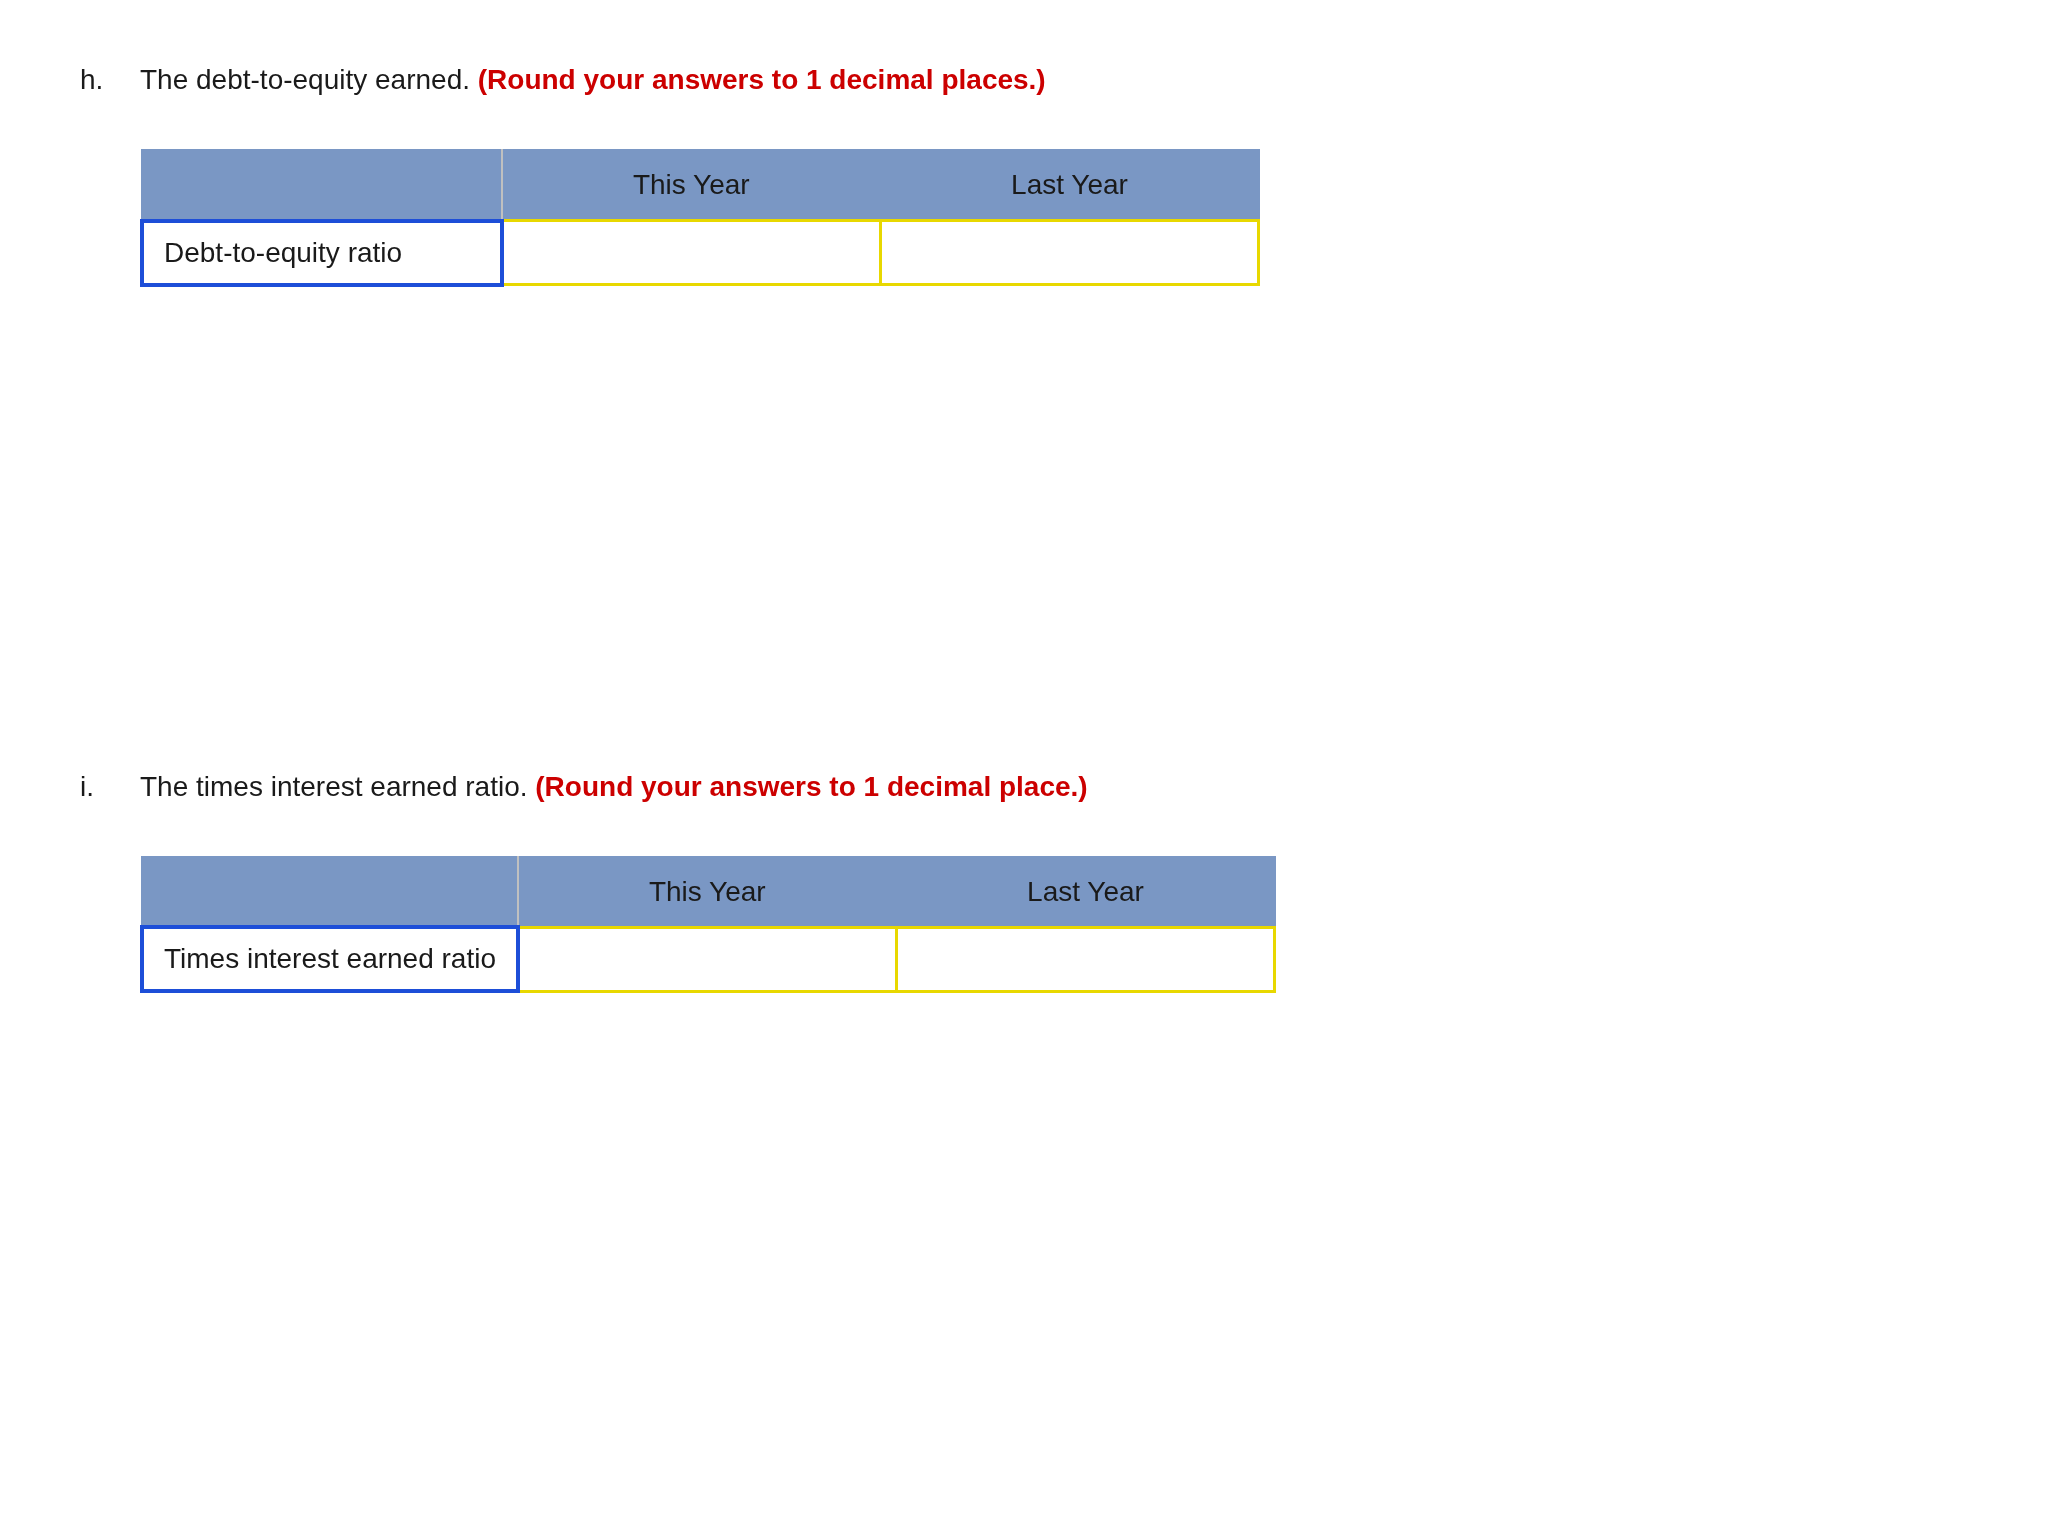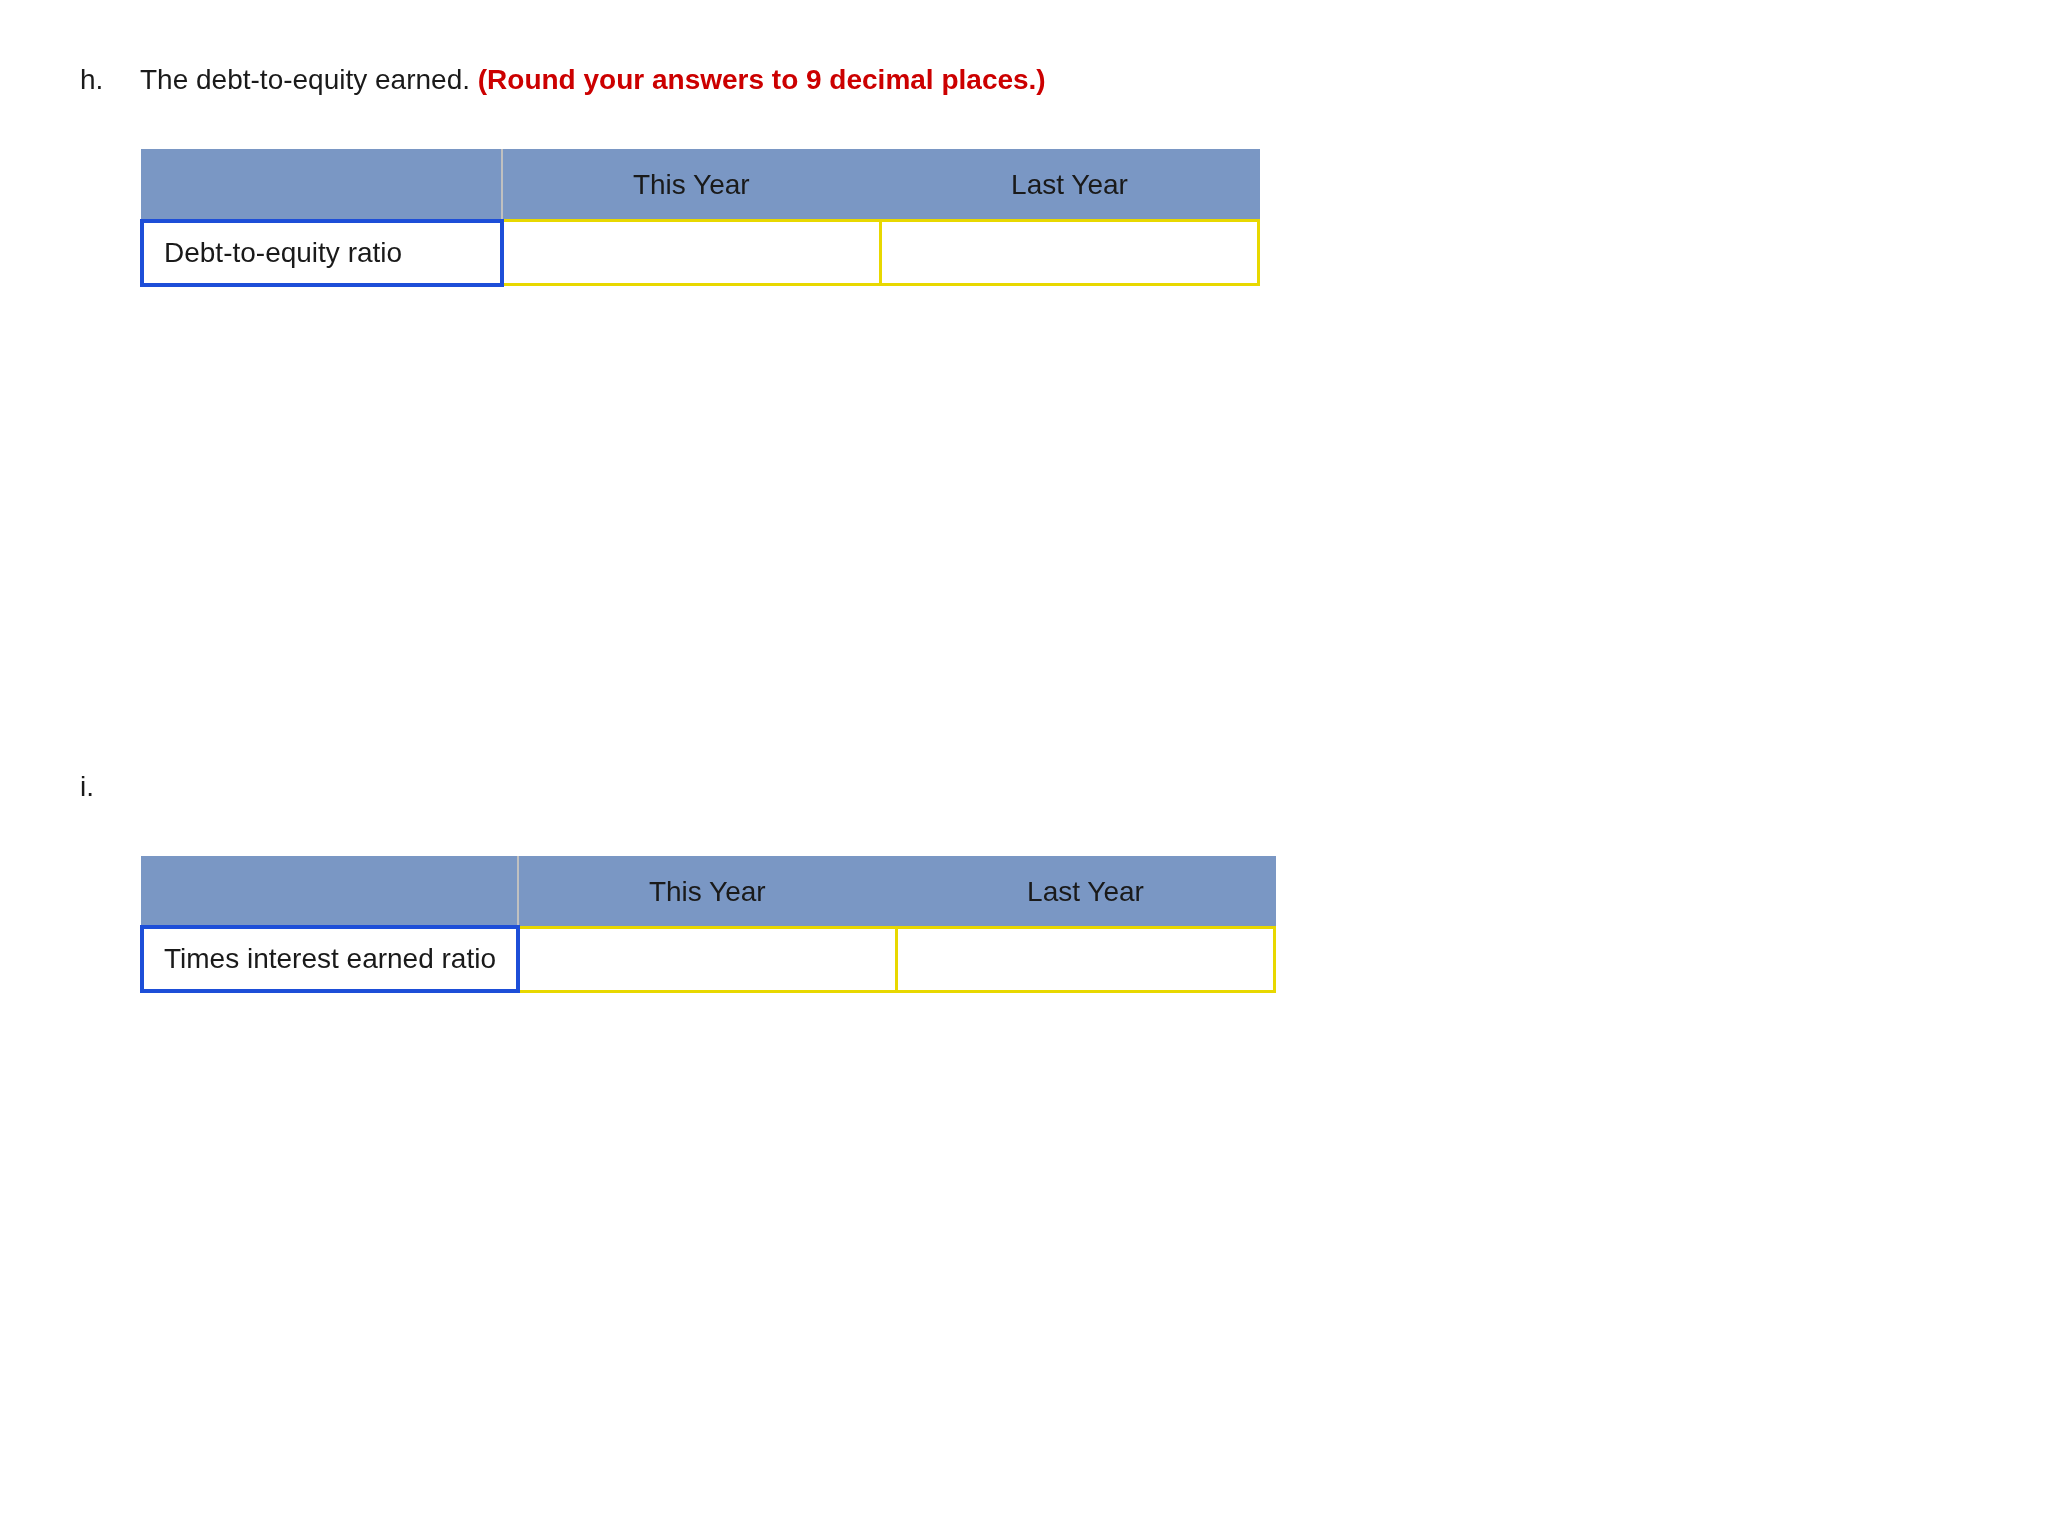--- a/index.html
+++ b/index.html
@@ -94,21 +94,21 @@
     }
   </style>
 </head>
 <body>
 
 <div class="question-block">
   <div class="question-header">
     <span class="question-letter">h.</span>
     <span class="question-text">
       <span>The debt-to-equity earned.</span>
-      <span class="highlight">(Round your answers to 9 decimal places.)</span>
+      <span class="highlight">(Round your answers to 1 decimal places.)</span>
     </span>
   </div>
 
   <table class="ratio-table">
     <thead>
       <tr>
         <th></th>
         <th>This Year</th>
         <th>Last Year</th>
       </tr>
@@ -125,20 +125,24 @@
       </tr>
     </tbody>
   </table>
 </div>
 
 <div class="section-spacer"></div>
 
 <div class="question-block">
   <div class="question-header">
     <span class="question-letter">i.</span>
+    <span class="question-text">
+      <span>The times interest earned ratio.</span>
+      <span class="highlight">(Round your answers to 1 decimal place.)</span>
+    </span>
   </div>
 
   <table class="ratio-table">
     <thead>
       <tr>
         <th></th>
         <th>This Year</th>
         <th>Last Year</th>
       </tr>
     </thead>

